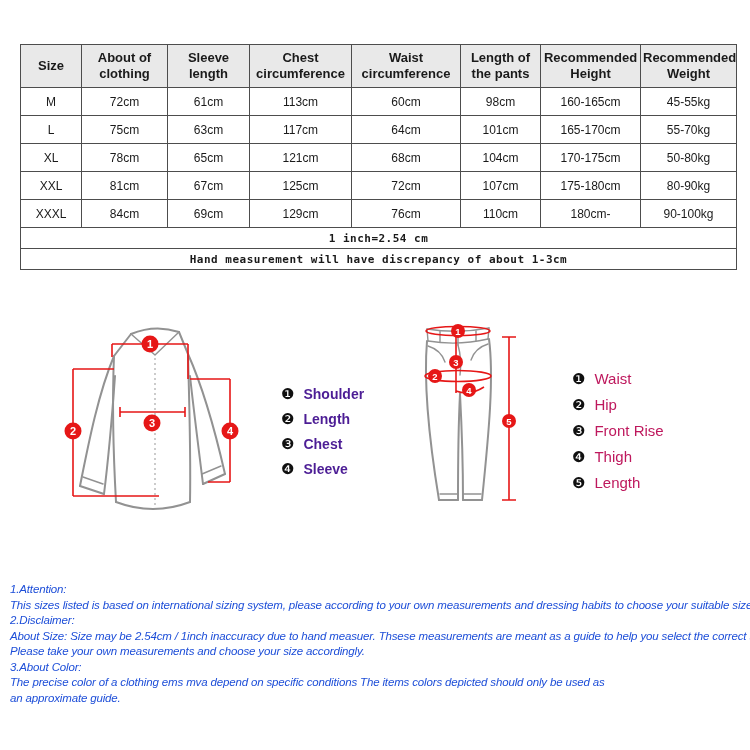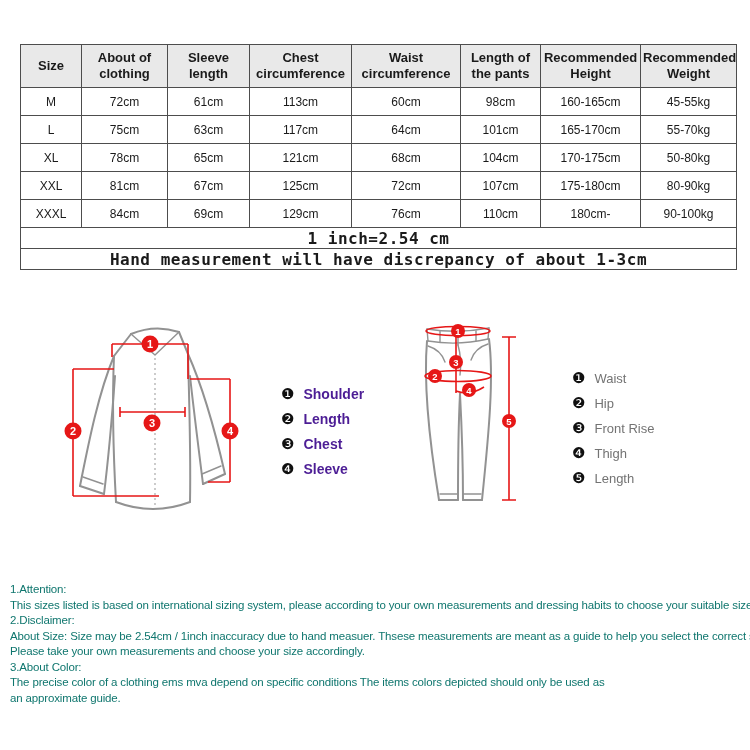--- a/index.html
+++ b/index.html
@@ -4,40 +4,40 @@
 <style>
   html,body{margin:0;padding:0;background:#fff;}
   body{width:750px;height:750px;overflow:hidden;font-family:"Liberation Sans",sans-serif;}
   .page{position:relative;width:750px;height:750px;background:#fff;}
 
   
   table.size{position:absolute;left:20px;top:44px;width:716px;border-collapse:collapse;table-layout:fixed;padding-left:28px;}
   table.size th,table.size td{border:1px solid var(--tableborder,#4d4d4d);text-align:center;color:#1a1a1a;padding:0 2px;overflow:hidden;}
   table.size thead th{background:var(--headerbg,#e9e9e9);font-size:13px;font-weight:bold;height:42px;line-height:1.25;}
   table.size tbody td{font-size:12px;height:27px;font-weight:normal;}
-  table.size td.notecell{font-family:"DejaVu Sans Mono",monospace;font-size:16px;font-weight:bold;height:20px;letter-spacing:.5px;}
+  table.size td.notecell{font-family:"DejaVu Sans Mono",monospace;font-size:11px;font-weight:bold;height:20px;letter-spacing:.5px;}
 
   
   .diagram-svg{position:absolute;}
   .gline{fill:none;stroke:var(--outline,#909090);stroke-width:2;stroke-linecap:round;stroke-linejoin:round;}
   .gline2{fill:none;stroke:var(--outline,#909090);stroke-width:1.4;stroke-linecap:round;stroke-linejoin:round;}
   .gdash{fill:none;stroke:#aaaaaa;stroke-width:1.2;stroke-dasharray:2 3;}
   .rline{fill:none;stroke:var(--accent,#e61717);stroke-width:1.6;}
   .rfill{fill:var(--accent,#e61717);stroke:none;}
   .rnum{fill:#ffffff;font-size:11px;font-weight:bold;font-family:"Liberation Sans",sans-serif;text-anchor:middle;}
   .rnum.small{font-size:9.5px;}
 
   .legend{position:absolute;display:flex;flex-direction:column;gap:9px;}
   .legend-item{display:flex;align-items:center;gap:9px;white-space:nowrap;}
   .legend-item .glyph{font-size:15px;line-height:16px;color:#101010;}
   .shirt-legend .label{font-size:14px;font-weight:bold;color:#4c1d95;}
-  .pants-legend .label{font-size:13px;font-weight:normal;color:#737373;}
+  .pants-legend .label{font-size:15px;font-weight:normal;color:#be185d;}
 
   
-  .notes{position:absolute;left:10px;top:582px;width:738px;color:#0f766e;}
+  .notes{position:absolute;left:10px;top:582px;width:738px;color:#1d4ed8;font-style:italic;}
   .notes p{margin:0;font-size:11.5px;line-height:15.5px;white-space:nowrap;letter-spacing:-0.15px;}
   .notes p.nt{}
   .notes p.nt:first-child{margin-top:0;}
 </style>
 </head>
 <body>
 
 <div class="page">
 
   <table class="size">

